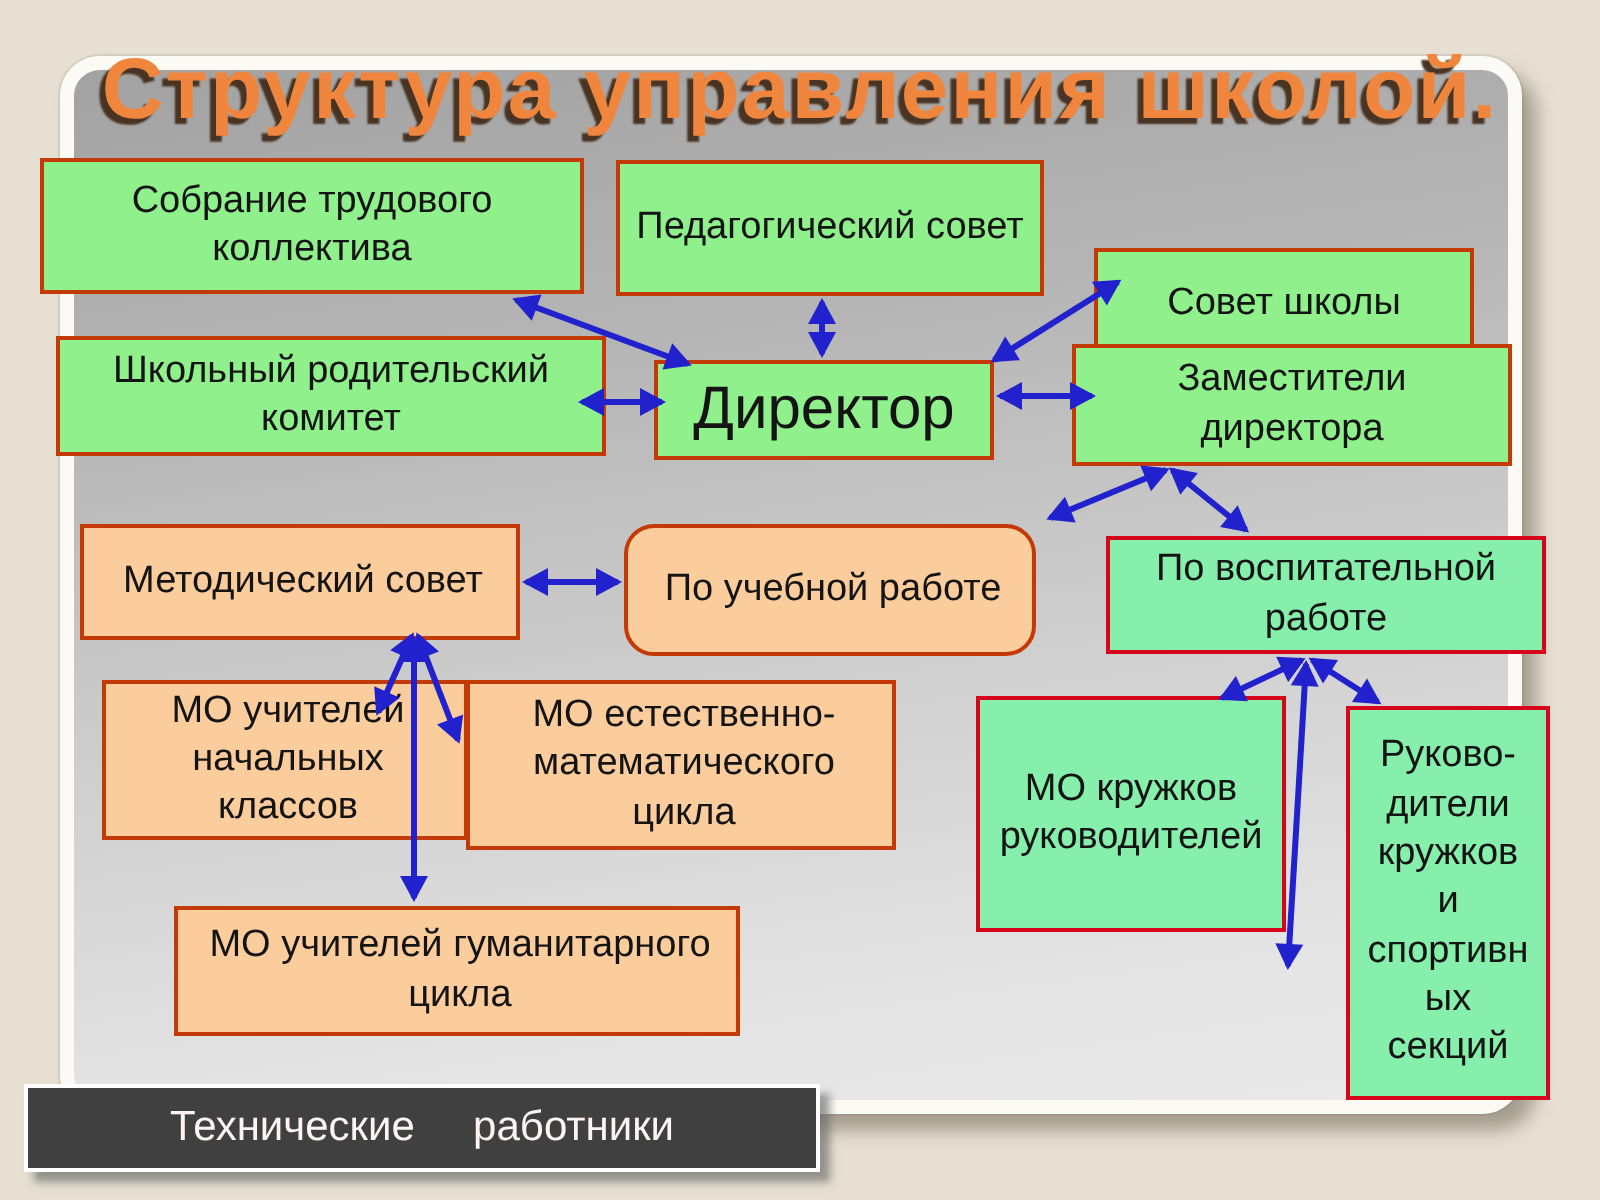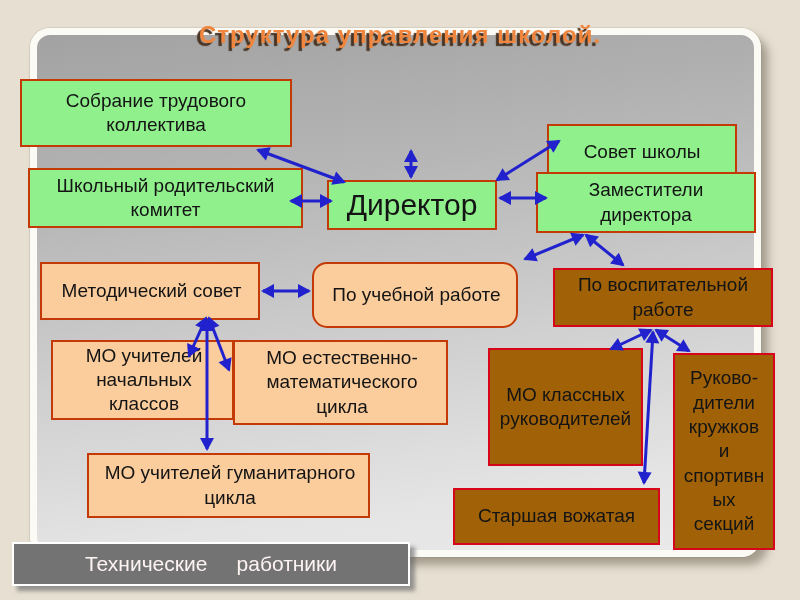--- a/index.html
+++ b/index.html
@@ -8,70 +8,70 @@
 
   .panel{
     position:absolute;left:30px;top:28px;width:717px;height:515px;
     background:linear-gradient(172deg,#a2a2a2 0%,#b5b5b5 28%,#cfcfcf 58%,#e4e4e4 85%,#eaeaea 100%);
     border:7px solid #fbfaf5;border-radius:20px;
     box-shadow:7px 8px 9px rgba(112,102,85,0.55), 0 0 0 1px #d5cfc2;
   }
 
   .slide-title{
     position:absolute;left:0;top:21px;width:100%;text-align:center;
-    font-size:24px;font-weight:bold;letter-spacing:1px;color:#f0863e;
+    font-size:43px;font-weight:bold;letter-spacing:1px;color:#f0863e;
     text-shadow:-3px 3px 1px #493423;
     z-index:6;
   }
 
   .box{
     position:absolute;z-index:4;box-sizing:border-box;
     display:flex;align-items:center;justify-content:center;
     text-align:center;font-size:19px;line-height:1.28;color:#141414;
     border:2px solid #c43a06;padding:2px 8px;overflow-wrap:anywhere;
   }
   .green{background:#8ff08c;}
   .orange{background:#fccd9c;padding-left:11px;}
-  .pink{background:#a16207;border-color:#d6051c;}
+  .pink{background:#86efac;border-color:#d6051c;}
   .big{font-size:30px;}
   .brick{
-    background:#737373;color:#fdf3f2;border:2px solid #ffffff;
+    background:#404040;color:#fdf3f2;border:2px solid #ffffff;
     font-size:21px;white-space:pre;
     box-shadow:5px 5px 4px rgba(105,105,105,0.65);
   }
 
   svg.connectors{position:absolute;left:0;top:0;z-index:5;pointer-events:none;}
 </style>
 </head>
 <body>
 
 <div class="stage">
 
   <div class="panel"></div>
 
   <div class="slide-title">Структура управления школой.</div>
 
   <div class="box green" style="left:20px;top:79px;width:272px;height:68px;">Собрание трудового коллектива</div>
+  <div class="box green" style="left:308px;top:80px;width:214px;height:68px;">Педагогический совет</div>
   <div class="box green" style="left:547px;top:80px;width:190px;height:57px;margin-top:44px;">Совет школы</div>
 
   <div class="box green big" style="left:327px;top:180px;width:170px;height:50px;">Директор</div>
   <div class="box green" style="left:28px;top:168px;width:275px;height:60px;">Школьный родительский комитет</div>
   <div class="box green" style="left:536px;top:172px;width:220px;height:61px;">Заместители директора</div>
 
   <div class="box orange" style="left:40px;top:262px;width:220px;height:58px;">Методический совет</div>
   <div class="box orange" style="left:312px;top:262px;width:206px;height:66px;border-radius:15px;">По учебной работе</div>
   <div class="box pink" style="left:553px;top:268px;width:220px;height:59px;">По воспитательной работе</div>
 
   <div class="box orange" style="left:12px;top:340px;width:183px;height:80px;margin-left:39px;">МО учителей начальных классов</div>
   <div class="box orange" style="left:233px;top:340px;width:215px;height:85px;">МО естественно-математического цикла</div>
-  <div class="box pink" style="left:488px;top:348px;width:155px;height:118px;">МО классных руководителей</div>
+  <div class="box pink" style="left:488px;top:348px;width:155px;height:118px;">МО кружков руководителей</div>
   <div class="box pink" style="left:673px;top:353px;width:102px;height:197px;">Руково-дители кружков и спортивных секций</div>
 
   <div class="box orange" style="left:87px;top:453px;width:283px;height:65px;">МО учителей гуманитарного цикла</div>
-  <div class="box pink" style="left:453px;top:488px;width:207px;height:57px;">Старшая вожатая</div>
 
   <div class="box brick" style="left:12px;top:542px;width:398px;height:44px;">Технические     работники</div>
 
   <svg class="connectors" width="800" height="600" viewBox="0 0 800 600">
     <defs>
       <marker id="ah" markerUnits="userSpaceOnUse" markerWidth="16" markerHeight="16" refX="12" refY="8" orient="auto-start-reverse">
         <path d="M1,1 L14,8 L1,15 z" fill="#2121cd"></path>
       </marker>
     </defs>
     <g stroke="#2121cd" stroke-width="3">

